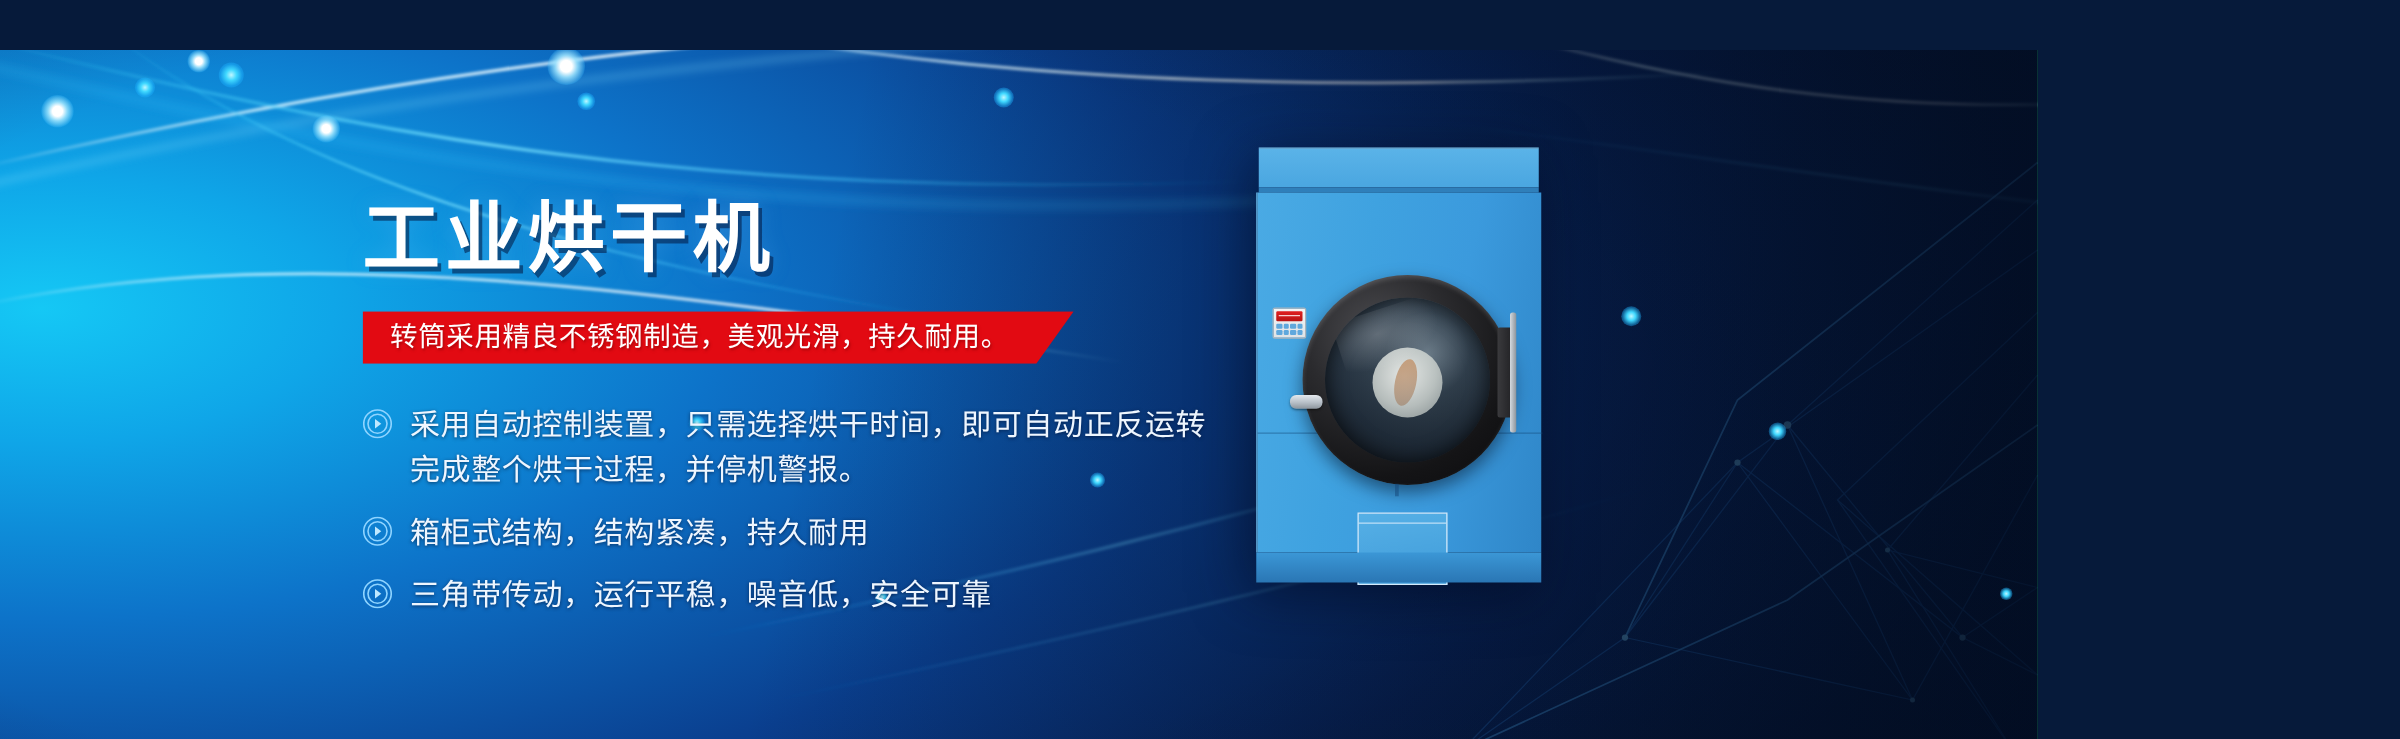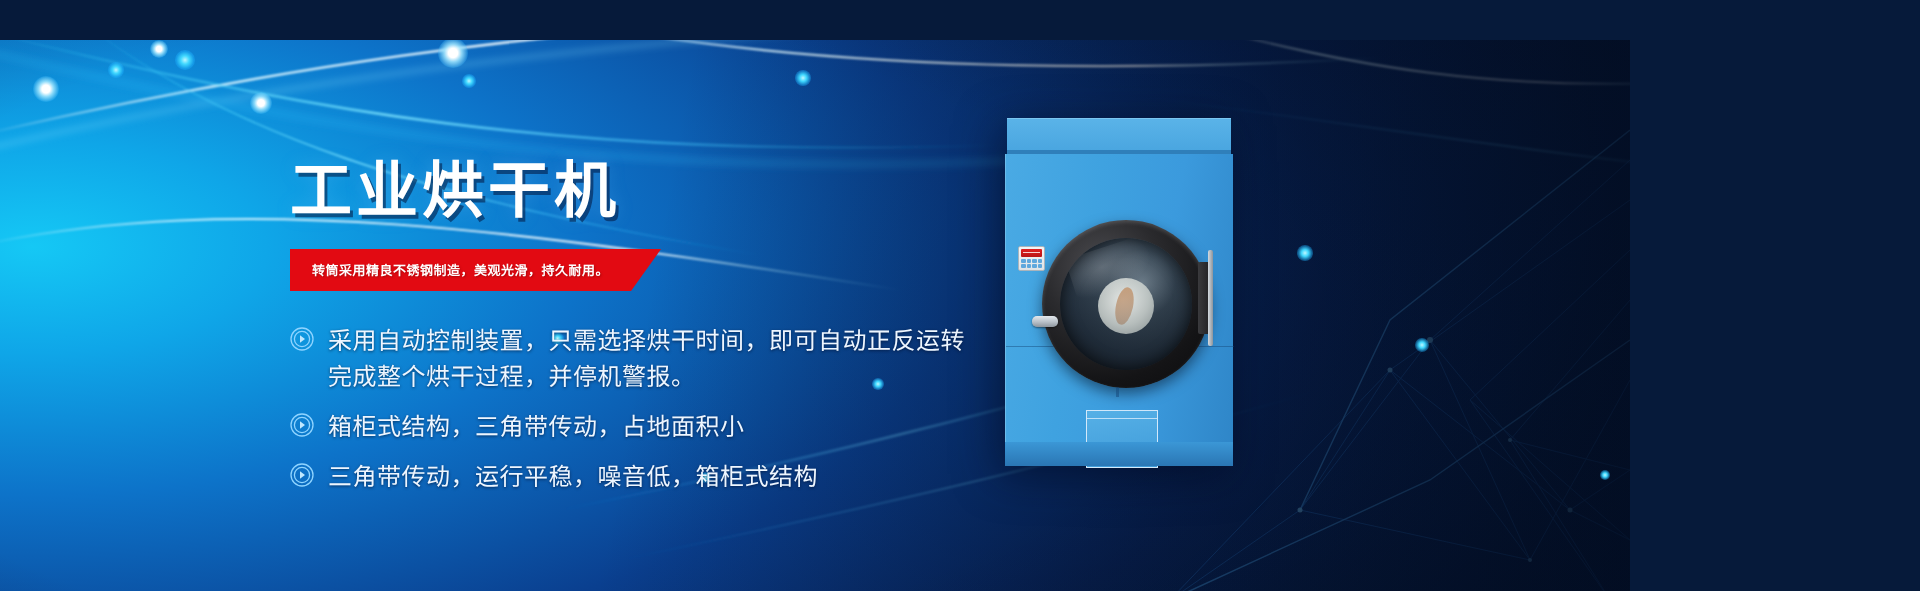--- a/index.html
+++ b/index.html
@@ -64,22 +64,22 @@
     display:inline-block;
     margin-top:26px;
     height:42px;
     background:#e20a12;
     padding:0 52px 0 22px;
     line-height:42px;
     clip-path:polygon(0 0, 100% 0, calc(100% - 30px) 100%, 0 100%);
   }
   .redbar-text{
     color:#ffffff;
-    font-size:13px;
-    font-weight:bold;
+    font-size:22px;
+    font-weight:normal;
     letter-spacing:.5px;
     white-space:nowrap;
     text-shadow:1px 1px 2px rgba(120,0,0,.5);
   }
 
   .bullets{
     margin-top:32px;
     list-style:none;
     padding:0;
   }
@@ -365,32 +365,32 @@
       </li>
 
       <li class="bullet">
         <span class="bullet-icon">
           <svg width="24" height="24" viewBox="0 0 24 24" xmlns="http://www.w3.org/2000/svg">
             <circle cx="12" cy="12" r="11" fill="none" stroke="#8fd4ff" stroke-width="1.3"></circle>
             <circle cx="12" cy="12" r="7.6" fill="none" stroke="#8fd4ff" stroke-width="1.3"></circle>
             <path d="M10 8.2 L15 12 L10 15.8 Z" fill="#bfe8ff"></path>
           </svg>
         </span>
-        <span class="bullet-text">箱柜式结构，三角带传动，占地面积小</span>
+        <span class="bullet-text">箱柜式结构，结构紧凑，持久耐用</span>
       </li>
 
       <li class="bullet">
         <span class="bullet-icon">
           <svg width="24" height="24" viewBox="0 0 24 24" xmlns="http://www.w3.org/2000/svg">
             <circle cx="12" cy="12" r="11" fill="none" stroke="#8fd4ff" stroke-width="1.3"></circle>
             <circle cx="12" cy="12" r="7.6" fill="none" stroke="#8fd4ff" stroke-width="1.3"></circle>
             <path d="M10 8.2 L15 12 L10 15.8 Z" fill="#bfe8ff"></path>
           </svg>
         </span>
-        <span class="bullet-text">三角带传动，运行平稳，噪音低，箱柜式结构</span>
+        <span class="bullet-text">三角带传动，运行平稳，噪音低，安全可靠</span>
       </li>
 
     </ul>
   </div>
 
   <div class="machine">
     <div class="m-top"></div>
     <div class="m-top-lip"></div>
     <div class="m-body">
       <div class="m-seam" style="top:192px;"></div>

